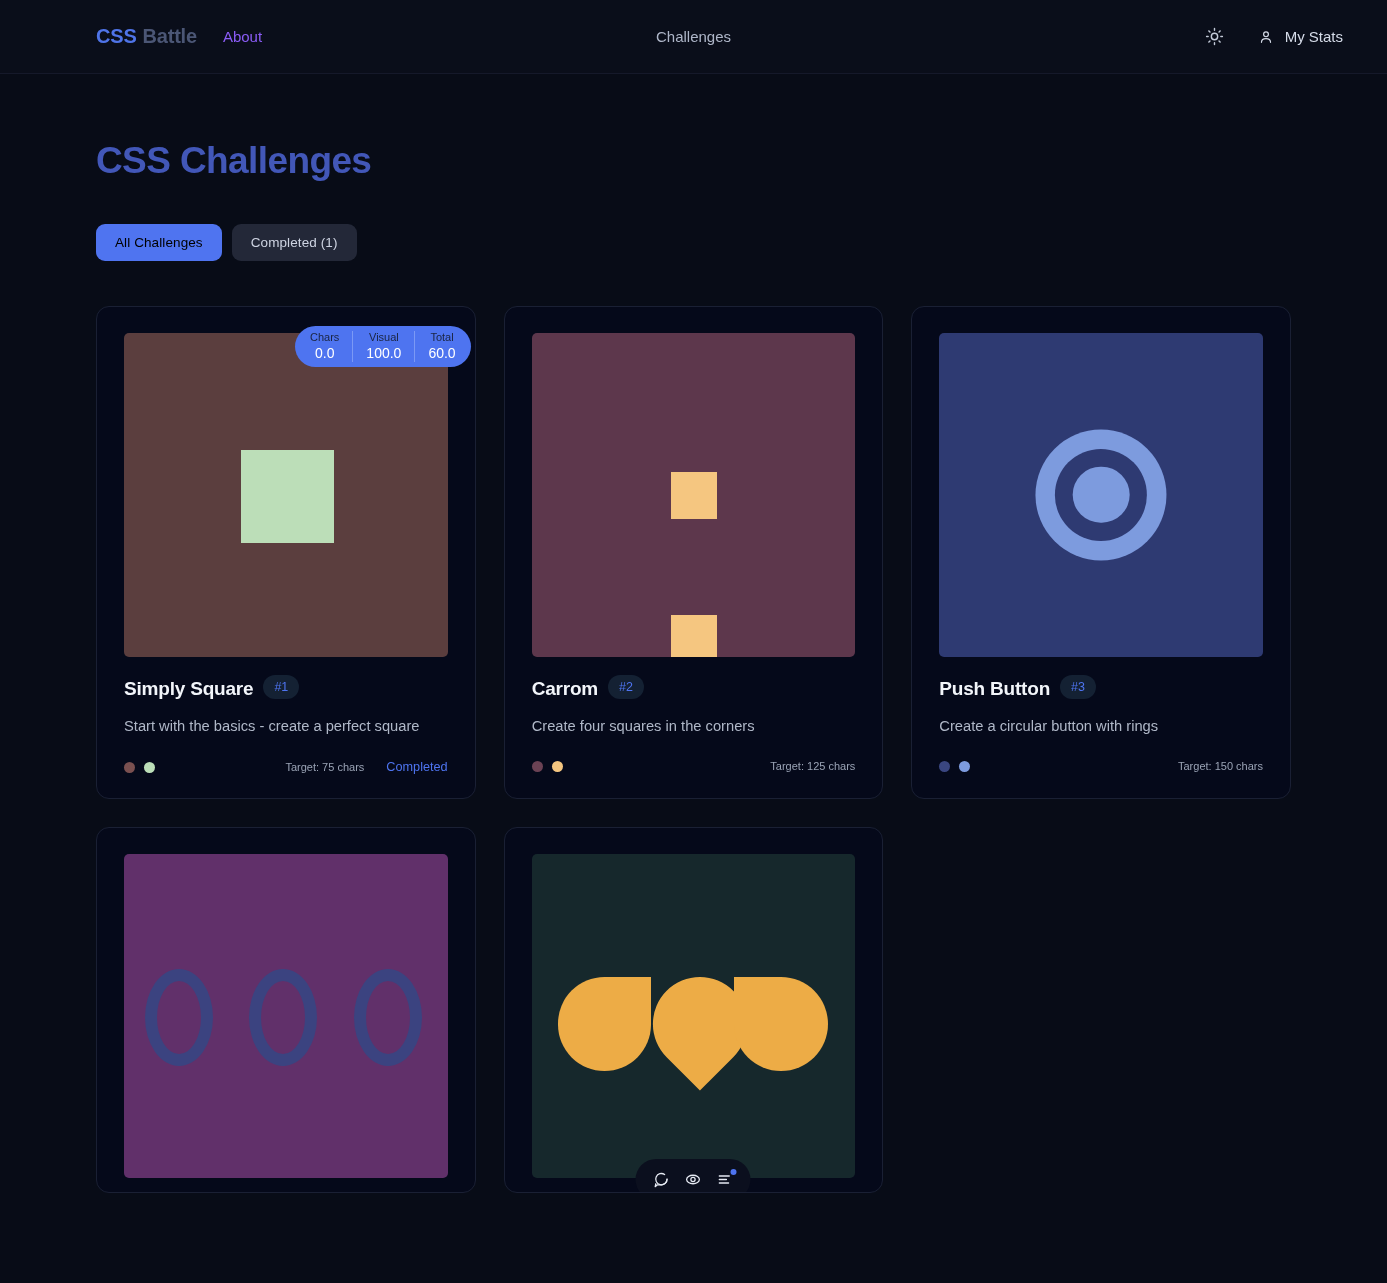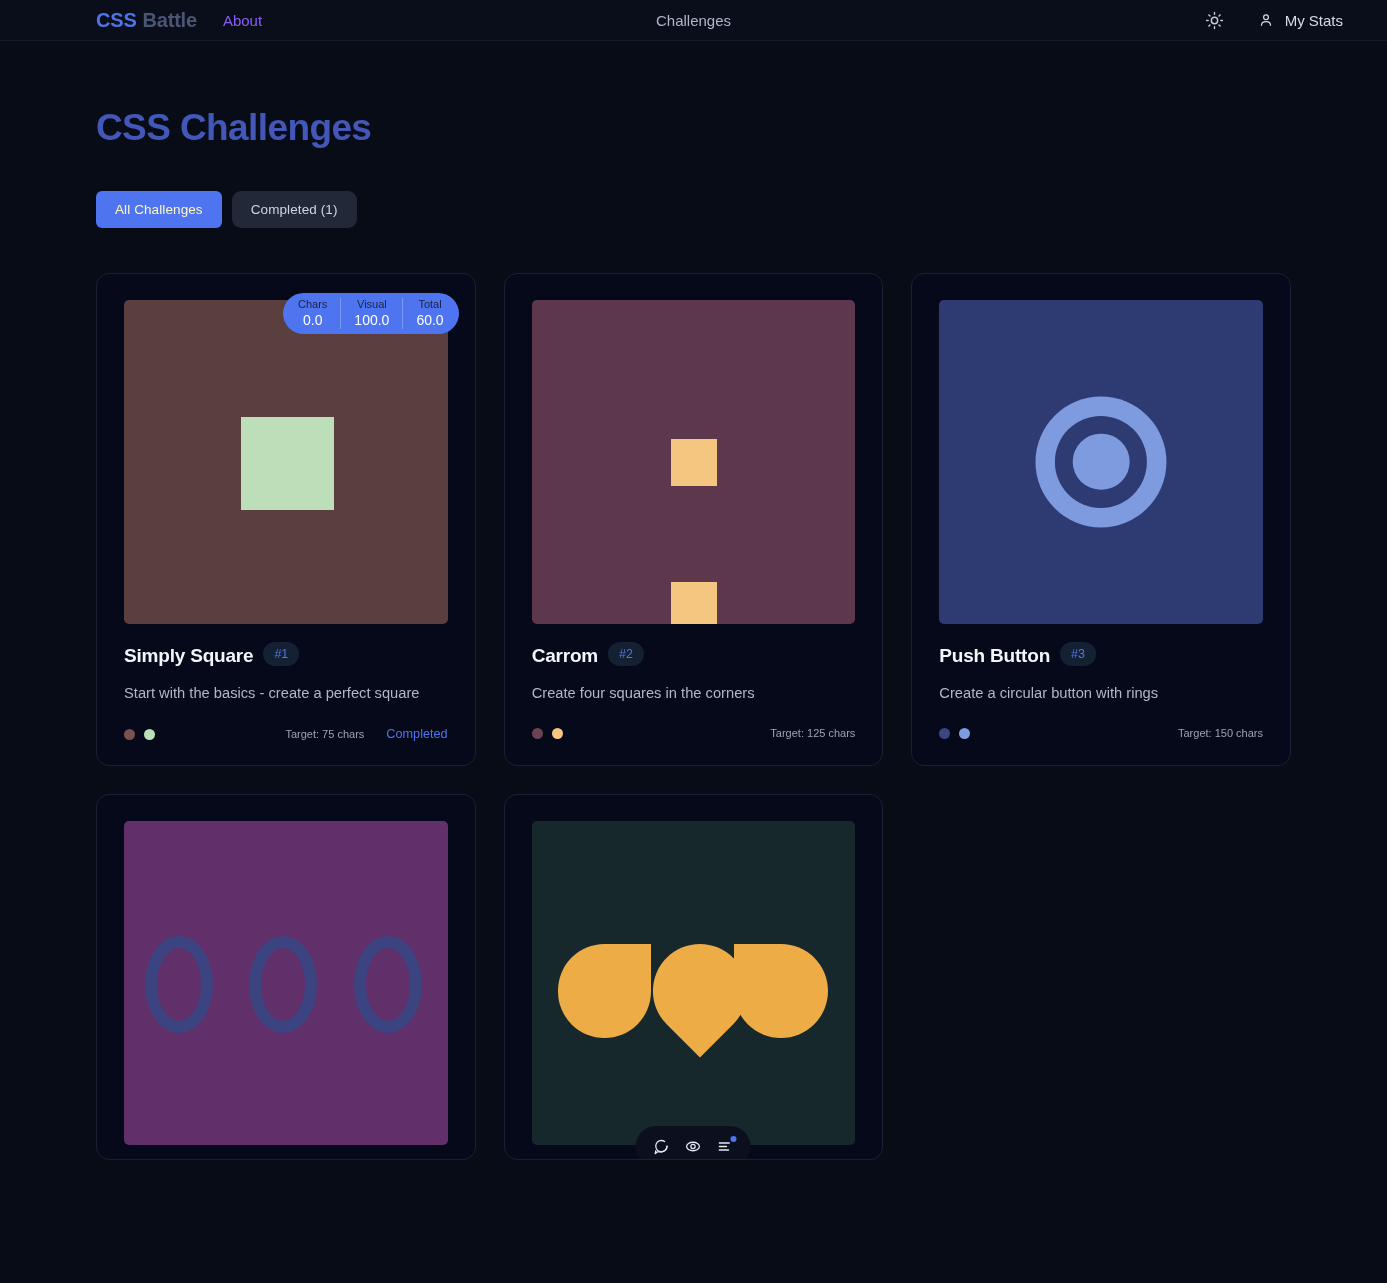--- a/index.html
+++ b/index.html
@@ -8,21 +8,21 @@
     width: 1387px;
     height: 1283px;
     overflow: hidden;
     background: #080C17;
     font-family: "Liberation Sans", sans-serif;
     -webkit-font-smoothing: antialiased;
   }
 
   
   .header {
-    height: 41px;
+    height: 74px;
     background: #0A0E1A;
     border-bottom: 1px solid #15192A;
     display: flex;
     align-items: center;
     position: relative;
   }
   .brand {
     display: flex;
     align-items: baseline;
     gap: 6px;
@@ -91,21 +91,21 @@
   }
   .filter-btn {
     border: none;
     border-radius: 9px;
     padding: 11px 19px;
     font-size: 13.5px;
     font-family: inherit;
     cursor: pointer;
     letter-spacing: 0.1px;
   }
-  .filter-btn.active { background: #4F74F0; color: #fef9c3; font-weight: 500; border-radius: 6px; }
+  .filter-btn.active { background: #4F74F0; color: #000000; font-weight: 500; }
   .filter-btn.inactive { background: #232838; color: #CED4E2; }
 
   
   .grid {
     margin-top: 45px;
     display: grid;
     grid-template-columns: repeat(3, 1fr);
     gap: 28px;
   }
 
@@ -127,21 +127,21 @@
     width: 100%;
     aspect-ratio: 1 / 1;
     border-radius: 5px;
     position: relative;
     overflow: hidden;
   }
 
   
   .score-pill {
     position: absolute;
-    top: 19px; right: 16px;
+    top: 19px; right: 4px;
     background: #4E74F0;
     border-radius: 999px;
     display: flex;
     align-items: stretch;
     padding: 5px 2px;
     z-index: 5;
   }
   .score-seg {
     padding: 0 13px;
     text-align: center;

